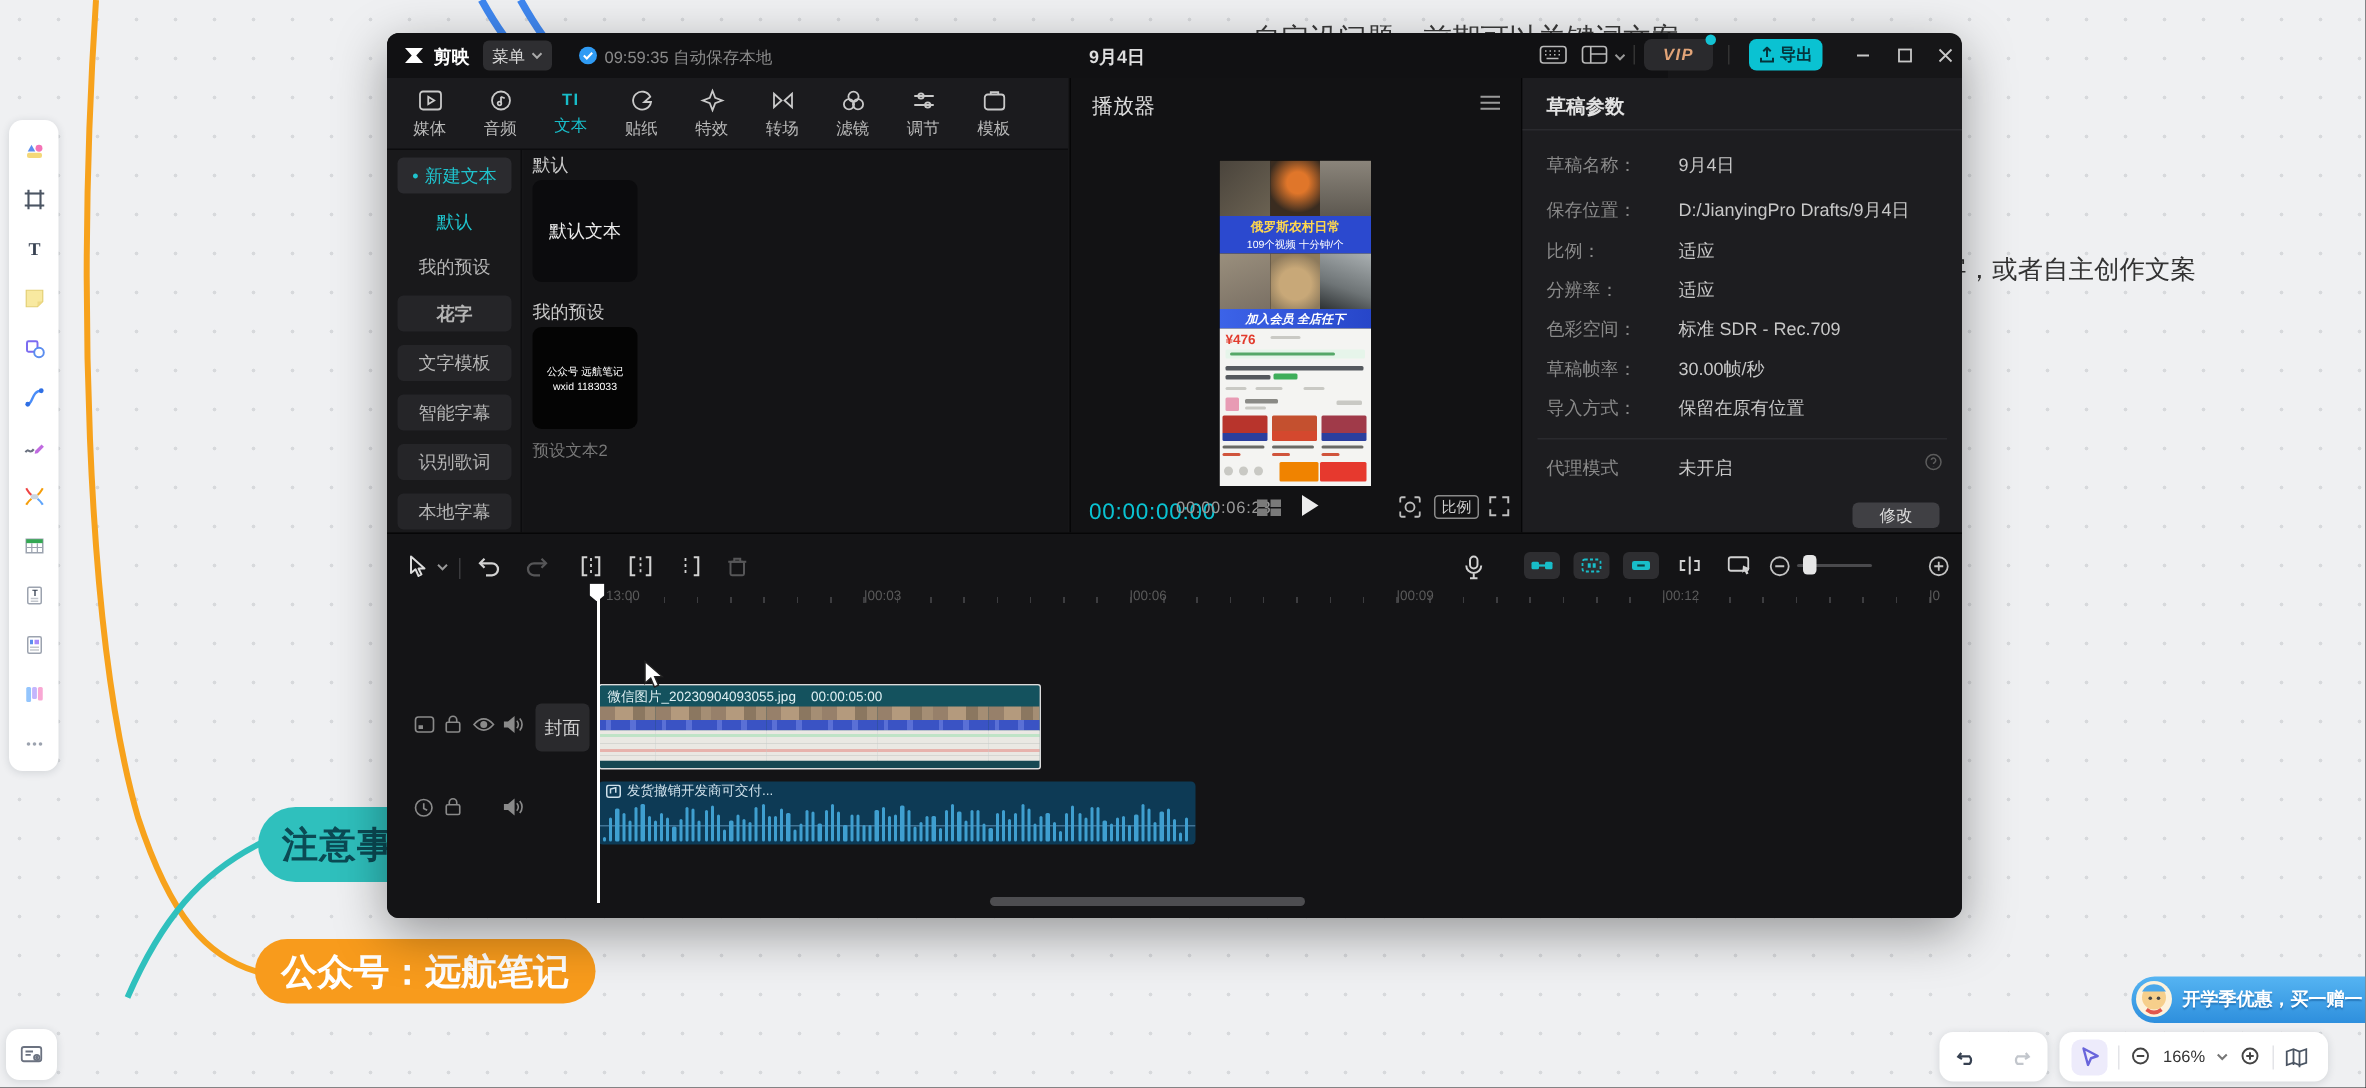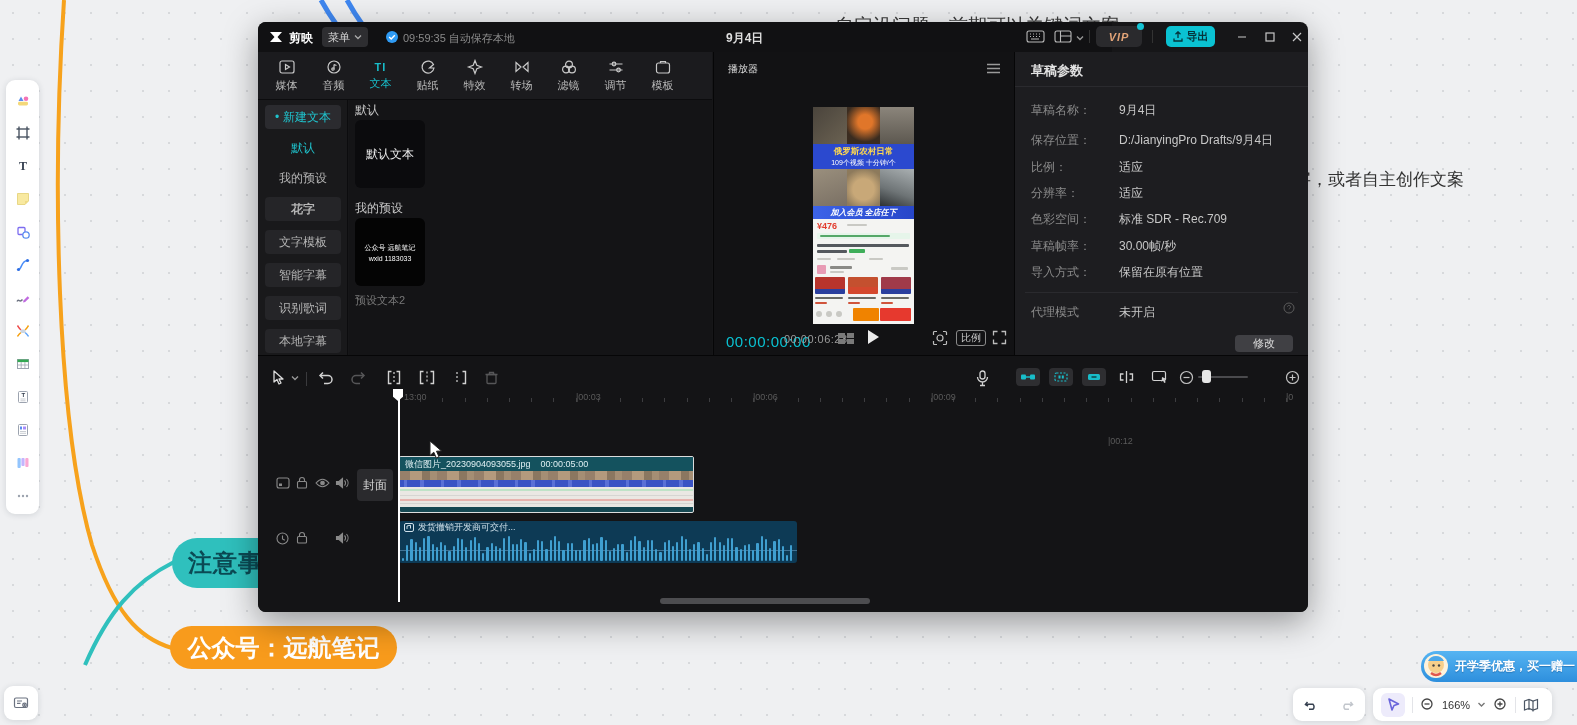--- a/index.html
+++ b/index.html
@@ -67,21 +67,21 @@
   .sec-label { font-size:12px; color:#c9c9c9; }
   .tile { position:absolute; width:70px; height:68px; border-radius:6px; cursor:pointer; }
   #tile-default { left:6px; top:20px; background:#0b0b0d; display:flex; align-items:center; justify-content:center; }
   #tile-default span { color:#ececec; font-size:12px; }
   #tile-preset { left:6px; top:118px; background:#040404; display:flex; flex-direction:column; align-items:center; justify-content:center; gap:2px; }
   #tile-preset span { color:#fff; font-size:7px; filter:blur(.4px); white-space:nowrap; }
   #preset-name { left:6px; top:193px; font-size:11px; color:#787878; }
 
   
   #player { left:455px; top:30px; width:302px; height:303px; background:#121214; border-left:1px solid #060607; border-right:1px solid #060607; }
-  #player-title { left:14px; top:10px; font-size:10px; color:#dcdcdc; }
+  #player-title { left:14px; top:10px; font-size:14px; color:#dcdcdc; }
   #preview { left:99px; top:55px; width:101px; height:217px; background:#000; overflow:hidden; }
   .pv-row { display:flex; height:37px; }
   .pv-cell { flex:1; }
   .pv-band1 { height:25px; background:#2b49cf; display:flex; flex-direction:column; align-items:center; justify-content:center; }
   .pv-band1 b { color:#ffd84e; font-size:8.5px; white-space:nowrap; }
   .pv-band1 i { color:#fff; font-size:7px; font-style:normal; white-space:nowrap; }
   .pv-band2 { height:13px; background:linear-gradient(90deg,#3c63e8,#2746c9); display:flex; align-items:center; justify-content:center; }
   .pv-band2 b { color:#fff; font-size:8px; font-style:italic; white-space:nowrap; }
   .pv-white { height:105px; background:#f4f4f2; position:relative; font-size:0; }
   .pv-price { position:absolute; left:4px; top:2px; color:#e23c2e; font-size:9px; font-weight:bold; }
@@ -727,21 +727,21 @@
           <circle cx="7.5" cy="7.5" r="6"></circle>
           <path d="M4.5 7.5 h6 M7.5 4.5 v6"></path>
         </svg>
       </span>
 
     <div id="ruler-ticks" class="abs"></div>
     <span class="ruler-label" style="left:146px;">13:00</span>
     <span class="ruler-label" style="left:318px;">|00:03</span>
     <span class="ruler-label" style="left:495px;">|00:06</span>
     <span class="ruler-label" style="left:673px;">|00:09</span>
-    <span class="ruler-label" style="left:850px;margin-top:44px;">|00:12</span>
+    <span class="ruler-label" style="left:850px;">|00:12</span>
     <span class="ruler-label" style="left:1028px;">|0</span>
 
     <span class="trk-icon" style="left:18px;top:121px;">
         <svg width="14" height="12" viewBox="0 0 14 12" fill="none" stroke="#8a8a8a" stroke-width="1.1">
           <rect x="1" y="1" width="12" height="10" rx="2"></rect>
           <rect x="3" y="6.5" width="3" height="2.5" fill="#8a8a8a" stroke="none"></rect>
         </svg>
       </span>
     <span class="trk-icon" style="left:38px;top:120px;">
         <svg width="12" height="13" viewBox="0 0 12 13" fill="none" stroke="#8a8a8a" stroke-width="1.1">

